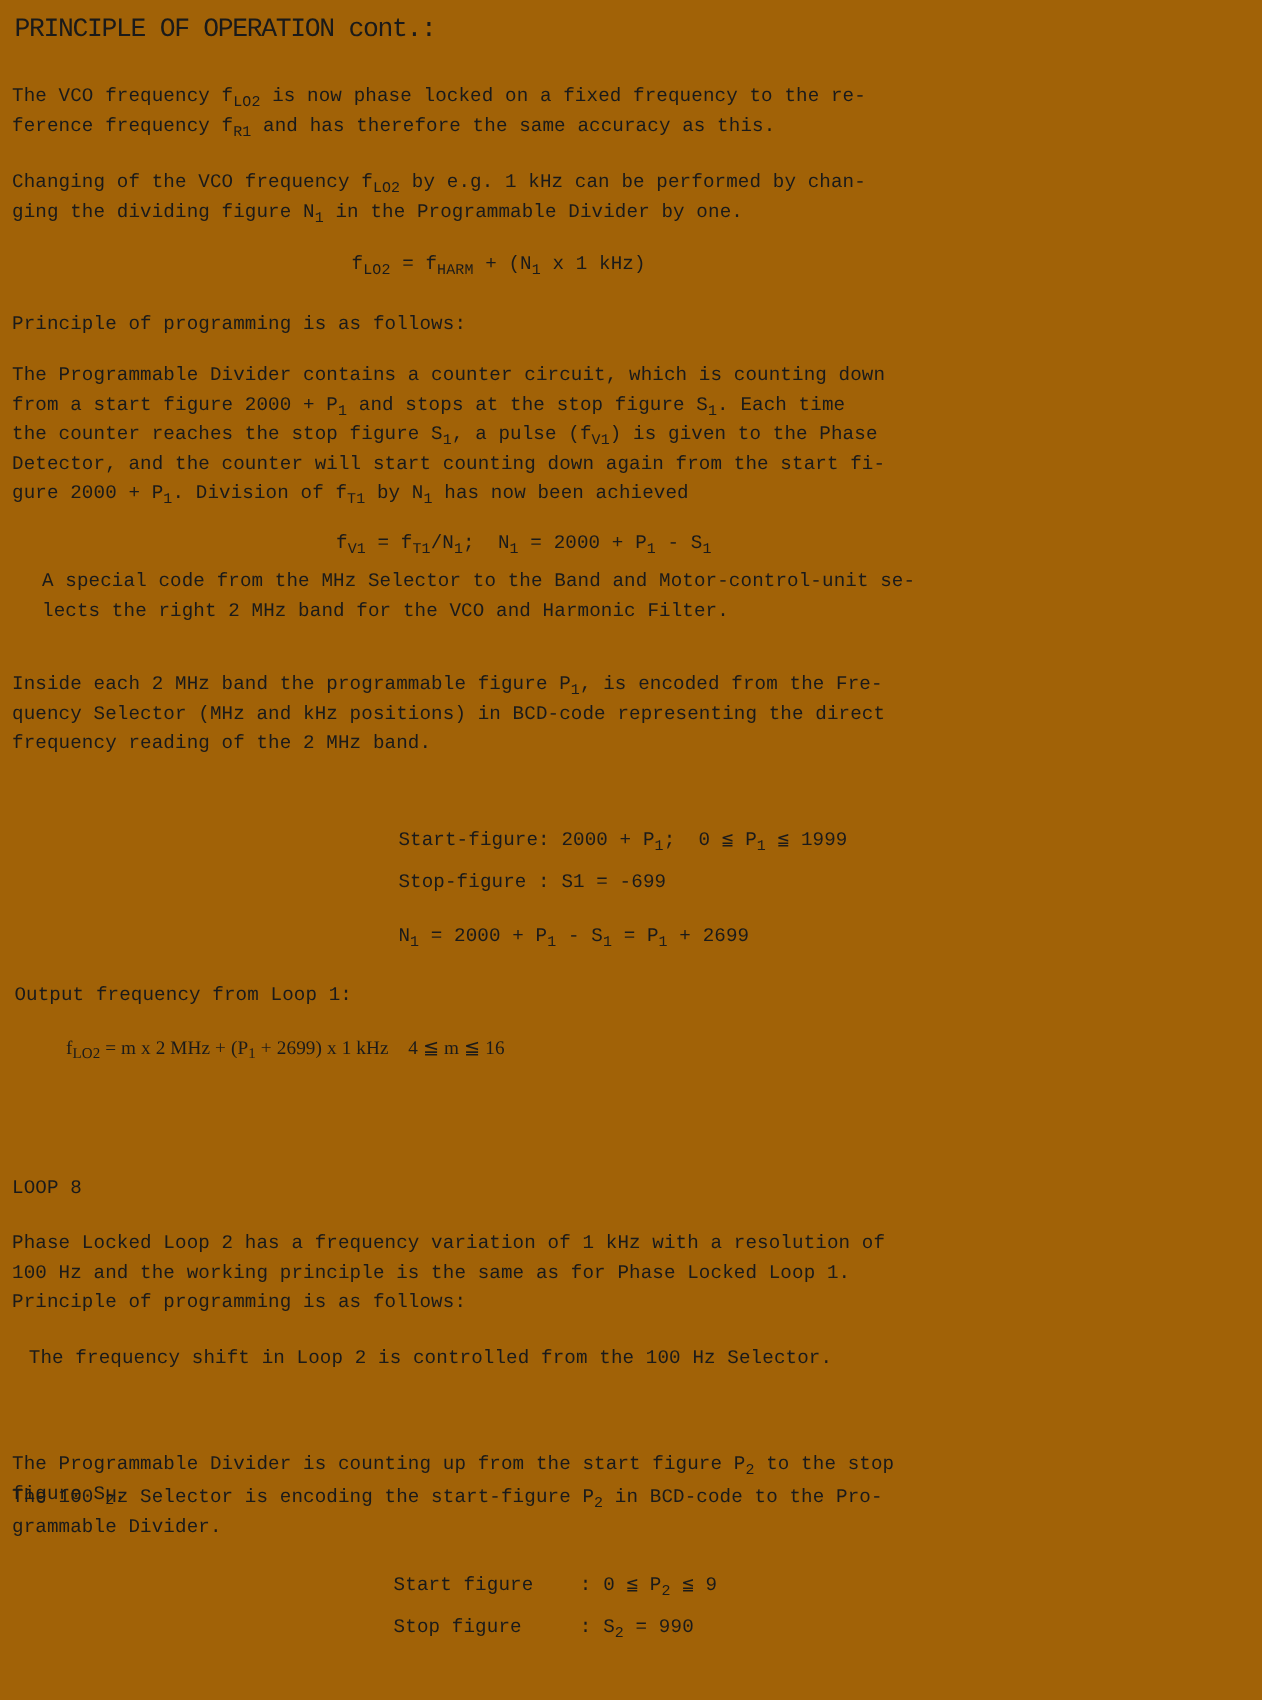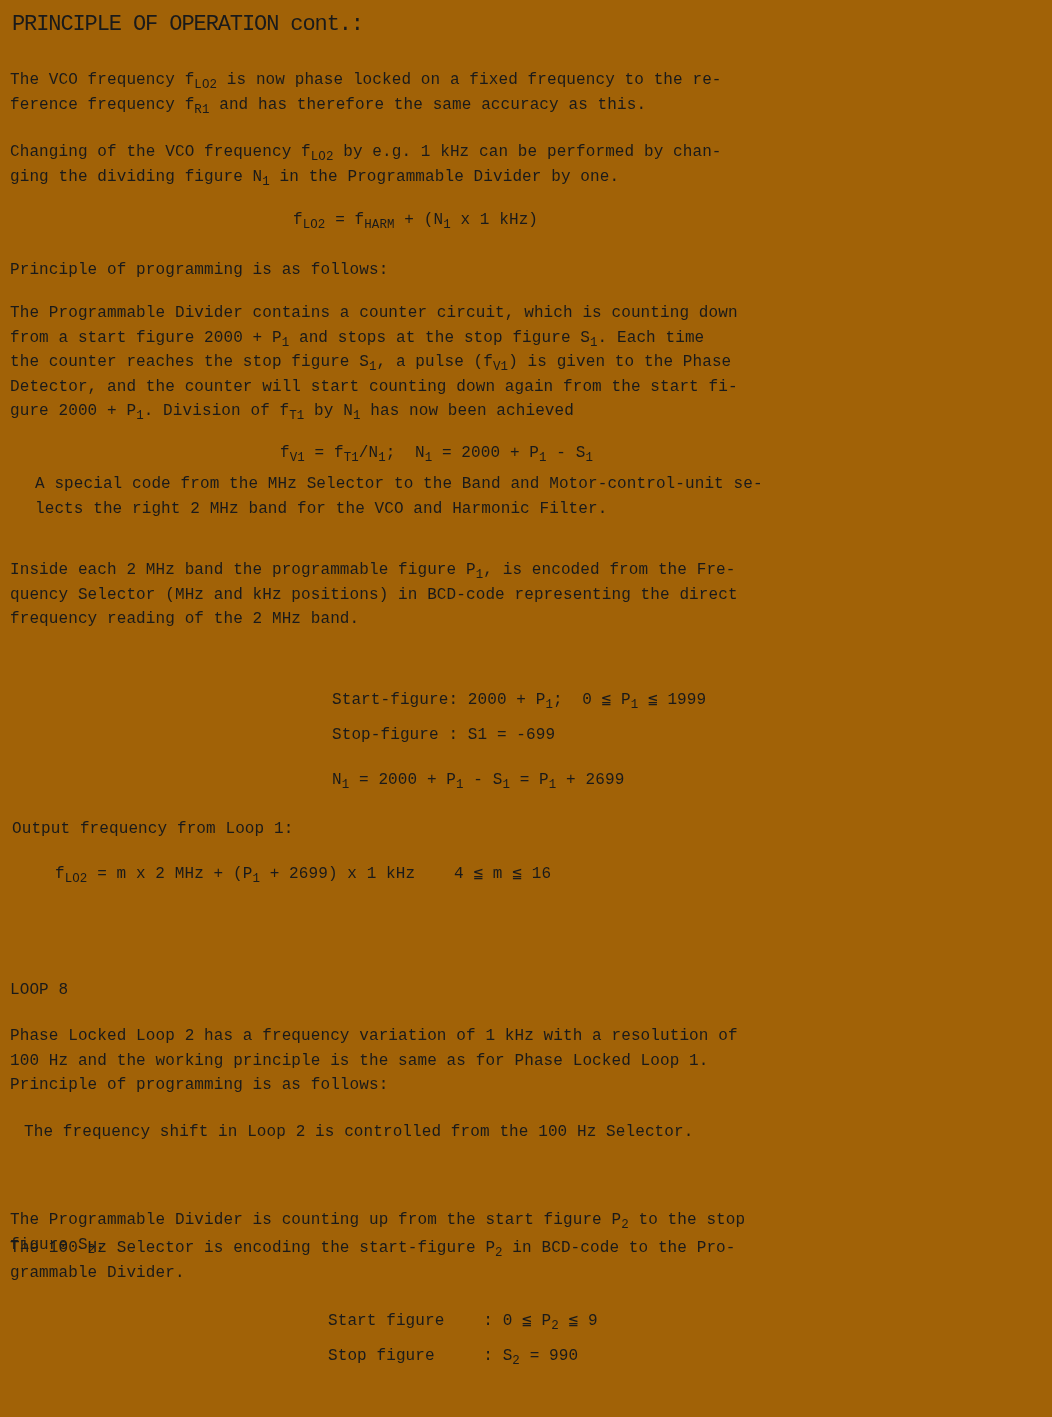--- a/index.html
+++ b/index.html
@@ -67,21 +67,21 @@
 frequency reading of the 2 MHz band.</div>
 
   <div class="blk spec" style="left:332px; top:688px;">Start-figure: 2000 + P<sub>1</sub>;  0 ≦ P<sub>1</sub> ≦ 1999</div>
 
   <div class="blk spec" style="left:332px; top:723px;">Stop-figure : S1 = -699</div>
 
   <div class="blk spec" style="left:332px; top:768px;">N<sub>1</sub> = 2000 + P<sub>1</sub> - S<sub>1</sub> = P<sub>1</sub> + 2699</div>
 
   <div class="blk" style="left:12px; top:817px;">Output frequency from Loop 1:</div>
 
-  <div class="blk" style="left:55px; top:862px;">f<sub>LO2</sub> = m x 2 MHz + (P<sub>1</sub> + 2699) x 1 kHz    4 ≦ m ≦ 16</div>
+  <div class="blk" style="left:55px; top:862px;font-family:Liberation Serif, serif;">f<sub>LO2</sub> = m x 2 MHz + (P<sub>1</sub> + 2699) x 1 kHz    4 ≦ m ≦ 16</div>
 
   <div class="blk" style="left:10px; top:978px;">LOOP 8</div>
 
   <div class="blk" style="left:10px; top:1024px;">Phase Locked Loop 2 has a frequency variation of 1 kHz with a resolution of
 100 Hz and the working principle is the same as for Phase Locked Loop 1.
 Principle of programming is as follows:</div>
 
   <div class="blk" style="left:24px; top:1120px;">The frequency shift in Loop 2 is controlled from the 100 Hz Selector.</div>
 
   <div class="blk" style="left:10px; top:1208px;">The Programmable Divider is counting up from the start figure P<sub>2</sub> to the stop

